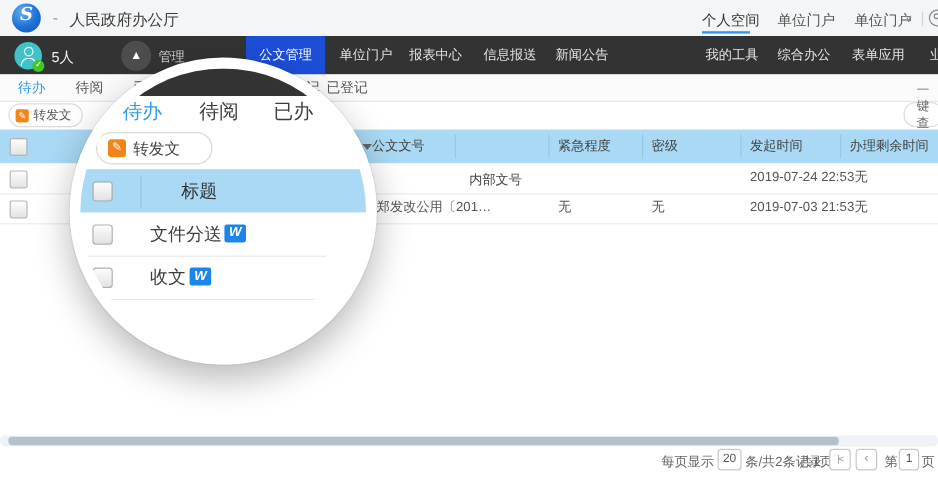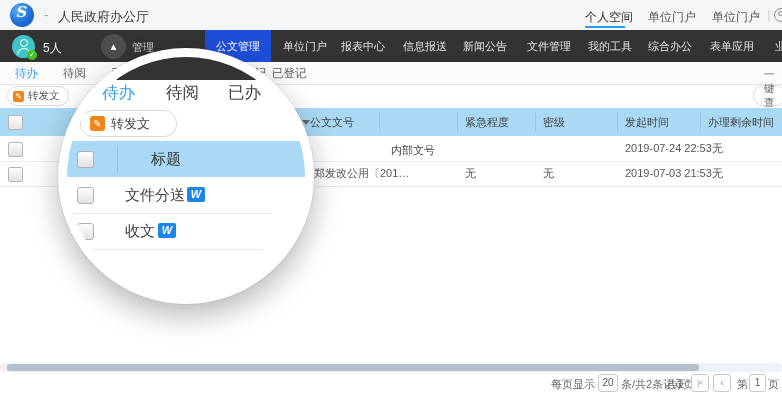--- a/index.html
+++ b/index.html
@@ -109,21 +109,20 @@
     <span class="check">✓</span>
   </div>
   <div class="abs nav-count">5人</div>
   <div class="abs app-circle">▲</div>
   <div class="abs nav-frag">管理</div>
   <div class="abs nav-item active" style="left:205px;width:66px;">公文管理</div>
   <div class="abs nav-item" style="left:283px;">单位门户</div>
   <div class="abs nav-item" style="left:341px;">报表中心</div>
   <div class="abs nav-item" style="left:403px;text-align:right;">信息报送</div>
   <div class="abs nav-item" style="left:463px;">新闻公告</div>
-  <div class="abs nav-item" style="left:527px;">文件管理</div>
   <div class="abs nav-item" style="left:588px;font-family:Liberation Serif, serif;">我的工具</div>
   <div class="abs nav-item" style="left:648px;">综合办公</div>
   <div class="abs nav-item" style="left:710px;">表单应用</div>
   <div class="abs nav-item" style="left:775px;">业</div>
 
   <div class="abs subbar"></div>
   <div class="abs subtab active" style="left:15px;">待办</div>
   <div class="abs subtab" style="left:63px;">待阅</div>
   <div class="abs subtab" style="left:111px;">已办</div>
   <div class="abs subtab" style="left:159px;">已阅</div>

